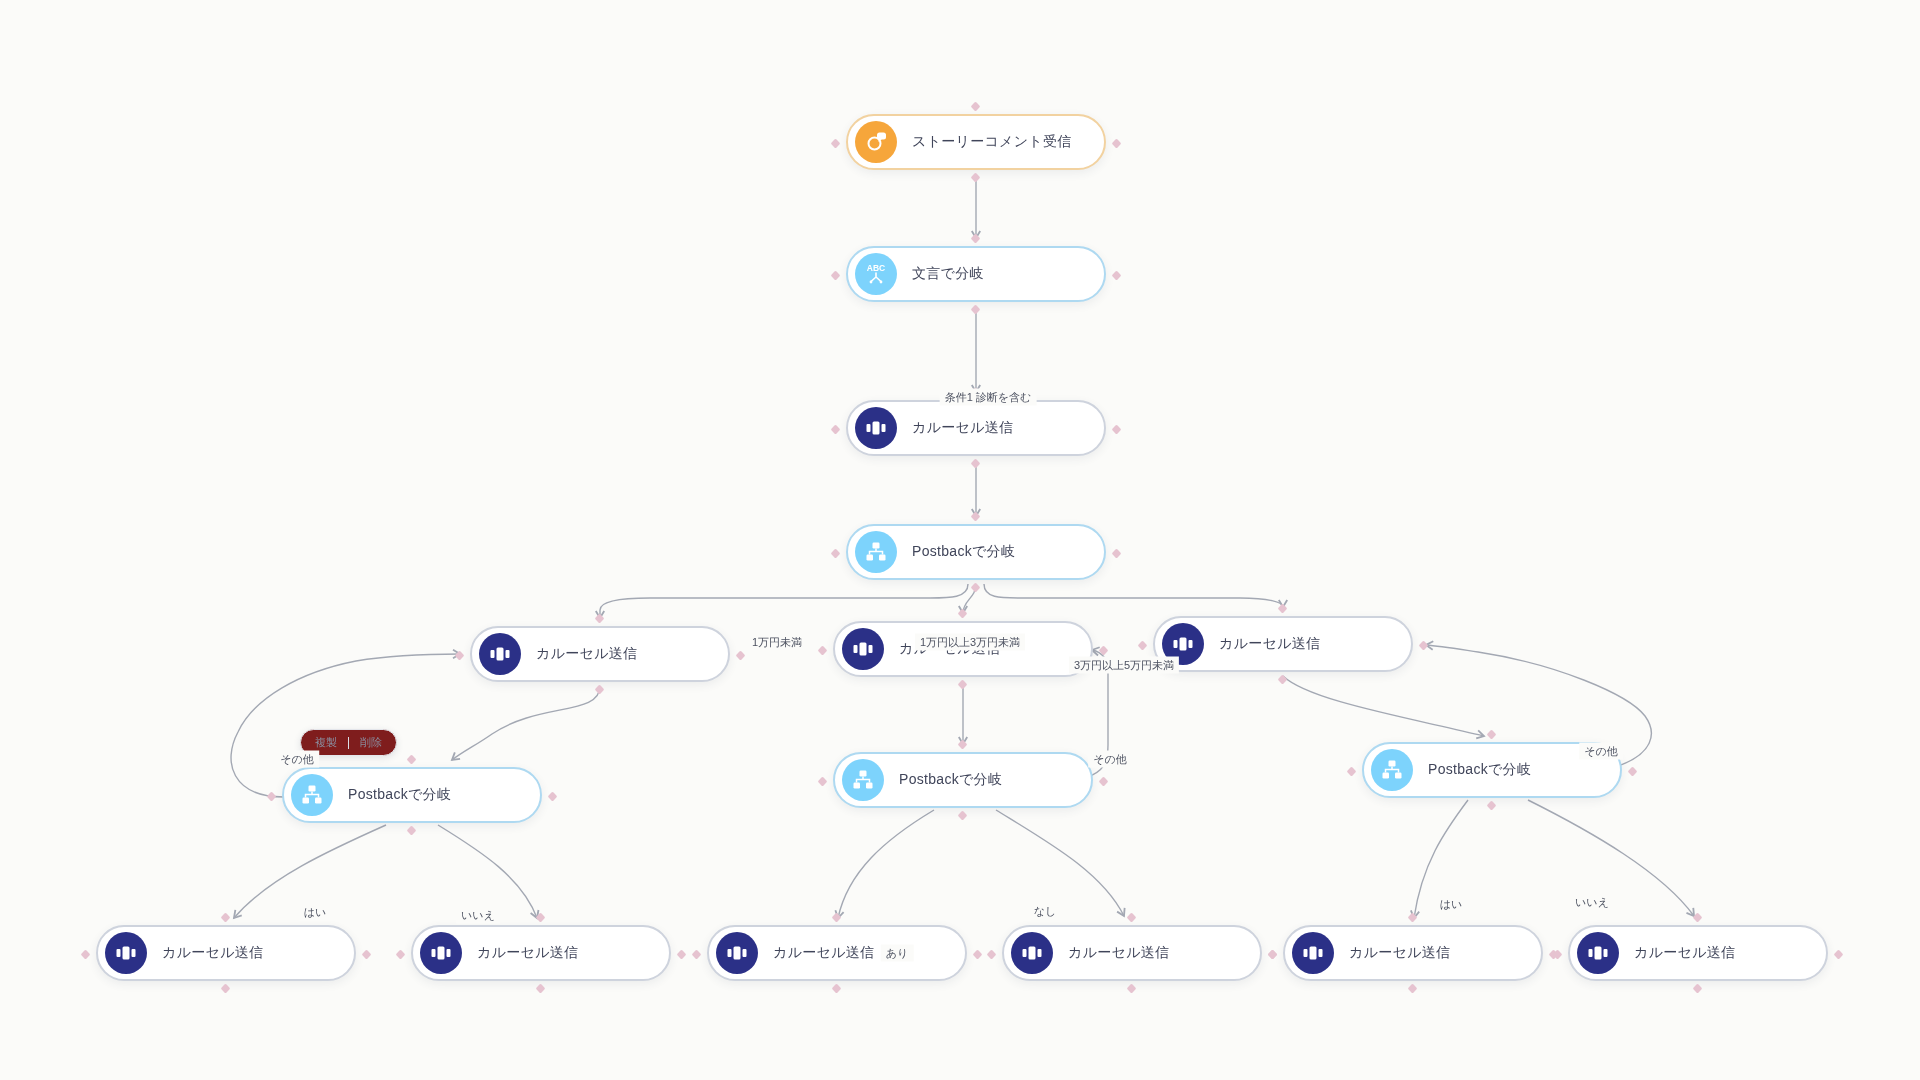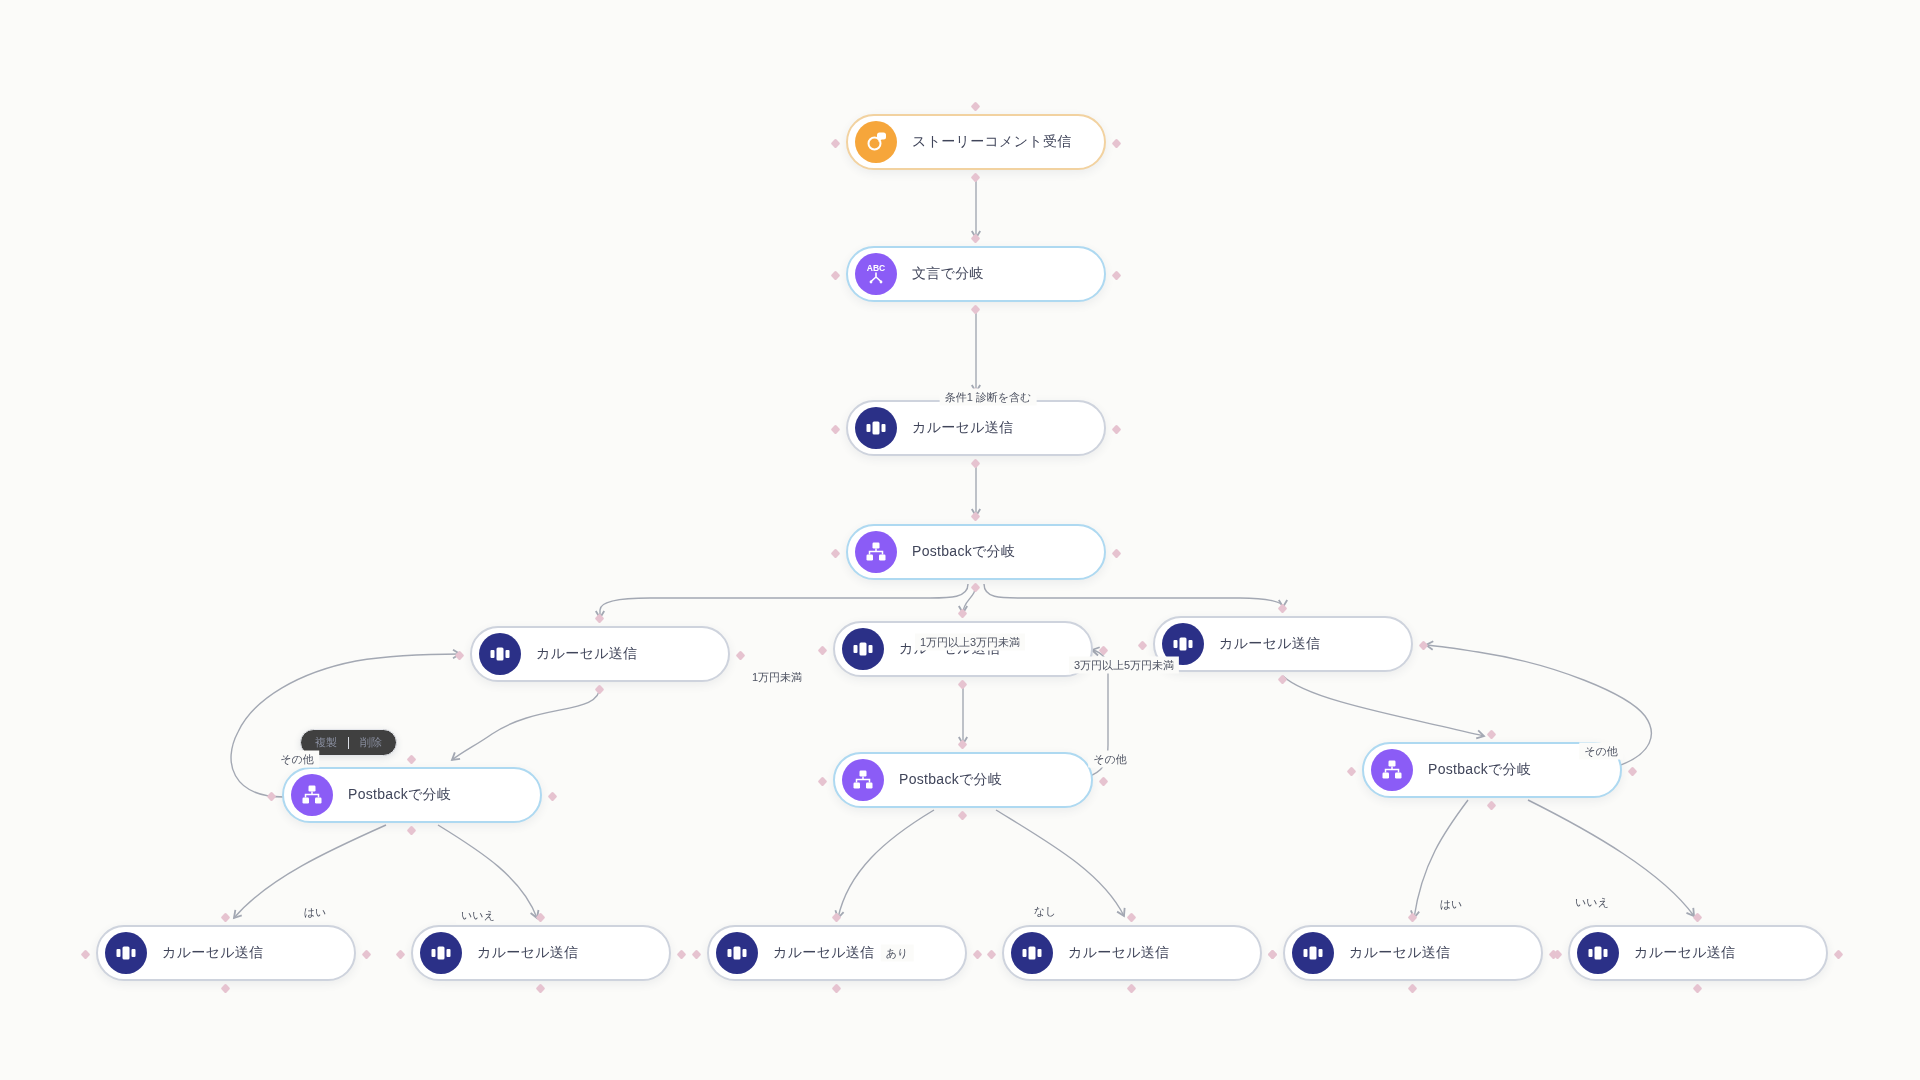--- a/index.html
+++ b/index.html
@@ -11,37 +11,37 @@
   .node { position:absolute; width:260px; height:56px; background:#fff; border-radius:28px;
           display:flex; align-items:center; padding-left:7px; gap:15px;
           box-shadow:0 3px 10px rgba(50,60,90,.08); }
   .node.trigger { border:2px solid #f2d2a0; }
   .node.branch  { border:2px solid #aed9f1; }
   .node.send    { border:2px solid #ced3dd; }
 
   .icon { width:42px; height:42px; border-radius:50%; flex:none;
           display:flex; align-items:center; justify-content:center; }
   .icon.trigger-bg { background:#f6a63b; }
-  .icon.branch-bg  { background:#8b5cf6; }
+  .icon.branch-bg  { background:#7dd3fc; }
   .icon.send-bg    { background:#2b3087; }
 
   .label { font-size:14px; color:#40455a; letter-spacing:.3px; white-space:nowrap; }
 
   .handle { position:absolute; width:7px; height:7px; background:#e6c3d0;
             transform:rotate(45deg); border-radius:1.5px; }
   .h-left   { left:-16px;  top:24px; }
   .h-right  { right:-16px; top:24px; }
   .h-top    { top:-13px;   left:50%; margin-left:-4px; }
   .h-bottom { bottom:-13px;left:50%; margin-left:-4px; }
 
   .edge-label { position:absolute; transform:translate(-50%,-50%); font-size:11px;
                 color:#4c5160; background:#fbfbf9; padding:1px 5px; white-space:nowrap;margin-top:45px; }
 
   .ctx { position:absolute; left:300px; top:729px; display:flex; align-items:center;
-         background:#404040; border:1px solid #e4e6eb; border-radius:15px;
+         background:#7f1d1d; border:1px solid #e4e6eb; border-radius:15px;
          box-shadow:0 2px 7px rgba(50,60,90,.13); padding:5px 14px; gap:11px; }
   .ctx button { border:none; background:none; font-size:11px; color:#8a8fa0;
                 cursor:pointer; font-family:inherit; }
   .ctx .div { width:1px; height:12px; background:#dcdfe6; }
 </style>
 </head>
 <body>
 
 <div class="canvas">
 
@@ -318,21 +318,21 @@
       <svg width="24" height="24" viewBox="0 0 24 24">
           <rect x="2.5" y="8" width="4" height="8" rx="1" fill="#fff"></rect>
           <rect x="8.5" y="5.5" width="7" height="13" rx="1.5" fill="#fff"></rect>
           <rect x="17.5" y="8" width="4" height="8" rx="1" fill="#fff"></rect>
         </svg>
     </span>
     <span class="label">カルーセル送信</span>
   </div>
 
   <div class="edge-label" style="left:988px;top:352px">条件1 診断を含む</div>
-  <div class="edge-label" style="left:777px;top:632px">1万円未満</div>
+  <div class="edge-label" style="left:777px;top:597px">1万円未満</div>
   <div class="edge-label" style="left:970px;top:597px">1万円以上3万円未満</div>
   <div class="edge-label" style="left:1124px;top:620px">3万円以上5万円未満</div>
   <div class="edge-label" style="left:297px;top:714px">その他</div>
   <div class="edge-label" style="left:1110px;top:714px">その他</div>
   <div class="edge-label" style="left:1601px;top:706px">その他</div>
   <div class="edge-label" style="left:315px;top:867px">はい</div>
   <div class="edge-label" style="left:478px;top:870px">いいえ</div>
   <div class="edge-label" style="left:897px;top:908px">あり</div>
   <div class="edge-label" style="left:1045px;top:866px">なし</div>
   <div class="edge-label" style="left:1451px;top:859px">はい</div>

